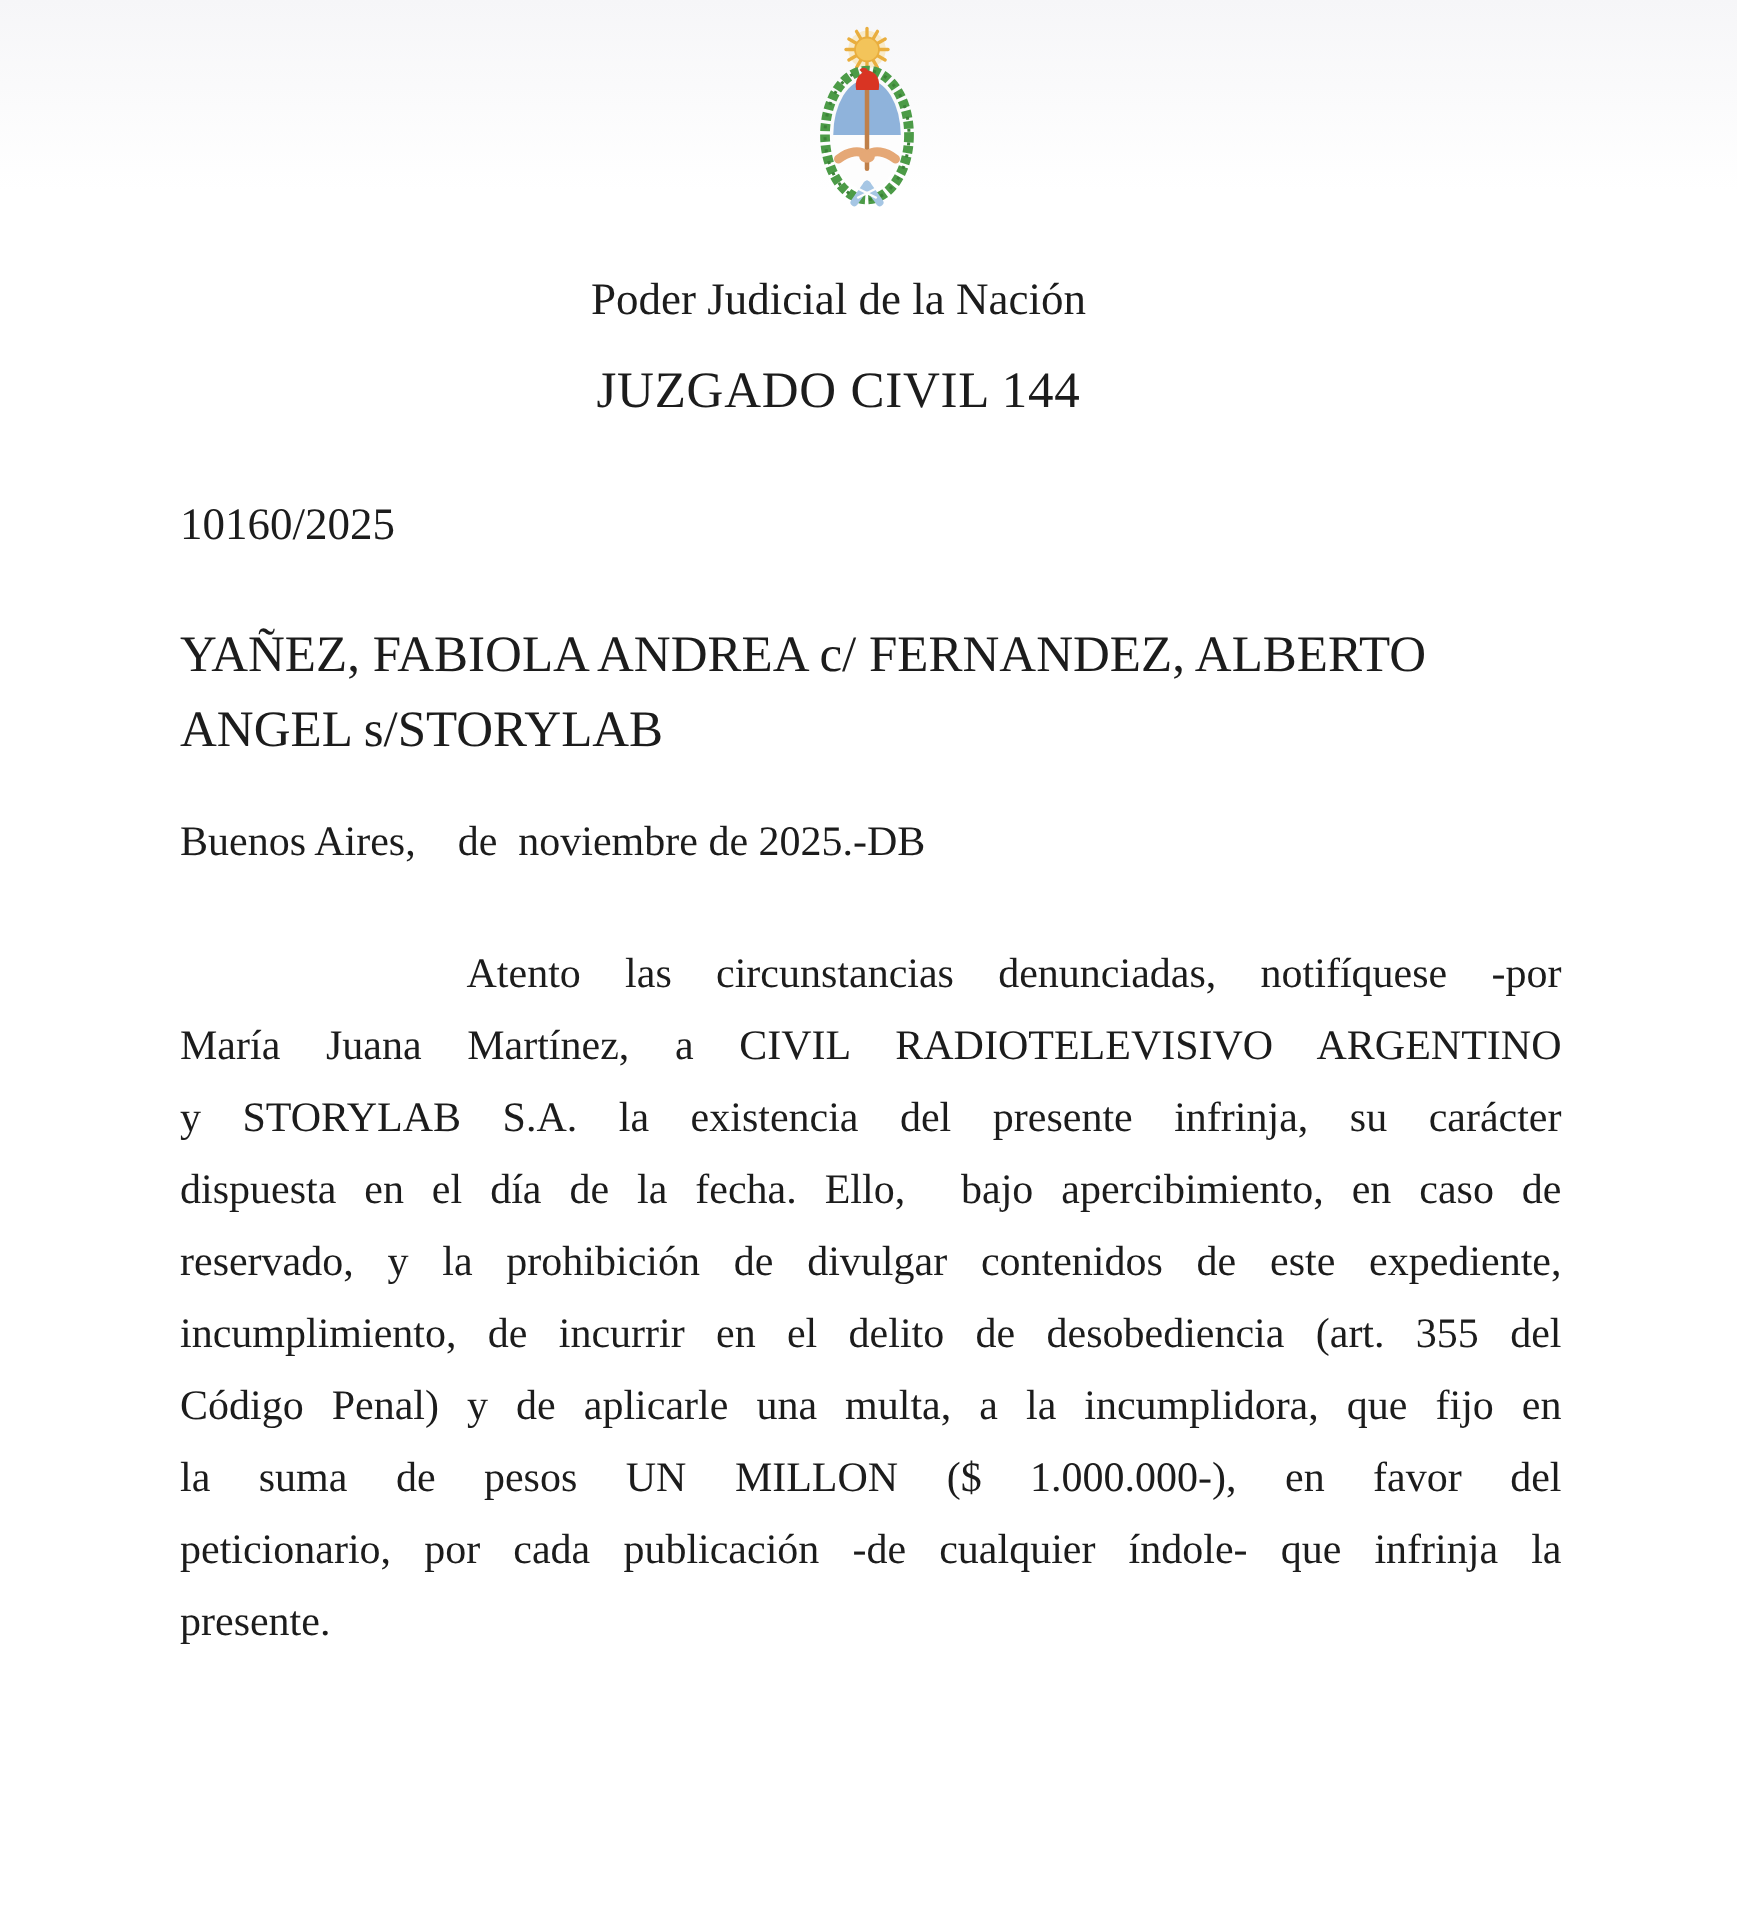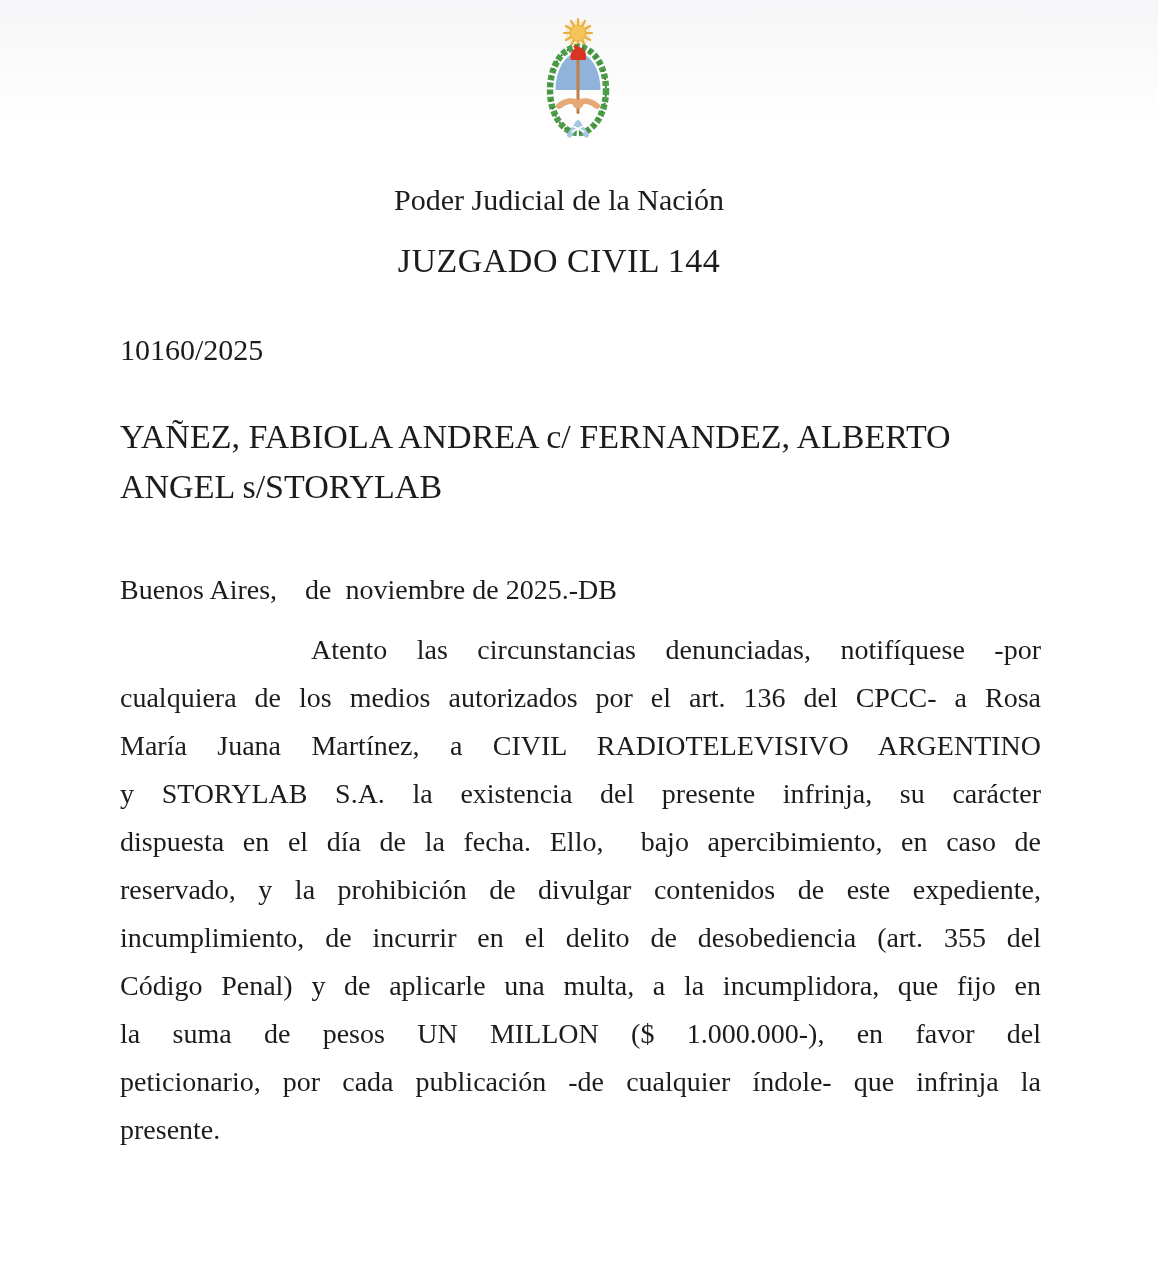--- a/index.html
+++ b/index.html
@@ -66,21 +66,21 @@
     width: 921px;
     font-size: 34px;
     margin-top: 32px;
   }
   .caption-line {
     line-height: 50px;
     white-space: nowrap;
   }
   .dateline {
     position: absolute;
-    top: 574px;
+    top: 546px;
     left: 120px;
     font-size: 28px;
     white-space: nowrap;
   }
   .paragraph {
     position: absolute;
     top: 626px;
     left: 120px;
     width: 921px;
     font-size: 28px;
@@ -158,21 +158,20 @@
 
   <div class="caption">
       <div class="caption-line">YAÑEZ, FABIOLA ANDREA c/ FERNANDEZ, ALBERTO</div>
       <div class="caption-line">ANGEL s/STORYLAB</div>
     </div>
 
   <div class="dateline">Buenos Aires, &nbsp;&nbsp;&nbsp;de &nbsp;noviembre de 2025.-DB</div>
 
   <div class="paragraph">
       <div class="para-line">Atento las circunstancias denunciadas, notifíquese -por</div>
-      <div class="para-line">cualquiera de los medios autorizados por el art. 136 del CPCC- a Rosa</div>
       <div class="para-line">María Juana Martínez, a CIVIL RADIOTELEVISIVO ARGENTINO</div>
       <div class="para-line">y STORYLAB S.A. la existencia del presente infrinja, su carácter</div>
       <div class="para-line">dispuesta en el día de la fecha. Ello, &nbsp;bajo apercibimiento, en caso de</div>
       <div class="para-line">reservado, y la prohibición de divulgar contenidos de este expediente,</div>
       <div class="para-line">incumplimiento, de incurrir en el delito de desobediencia (art. 355 del</div>
       <div class="para-line">Código Penal) y de aplicarle una multa, a la incumplidora, que fijo en</div>
       <div class="para-line">la suma de pesos UN MILLON ($ 1.000.000-), en favor del</div>
       <div class="para-line">peticionario, por cada publicación -de cualquier índole- que infrinja la</div>
       <div class="para-line">presente.</div>
     </div>

